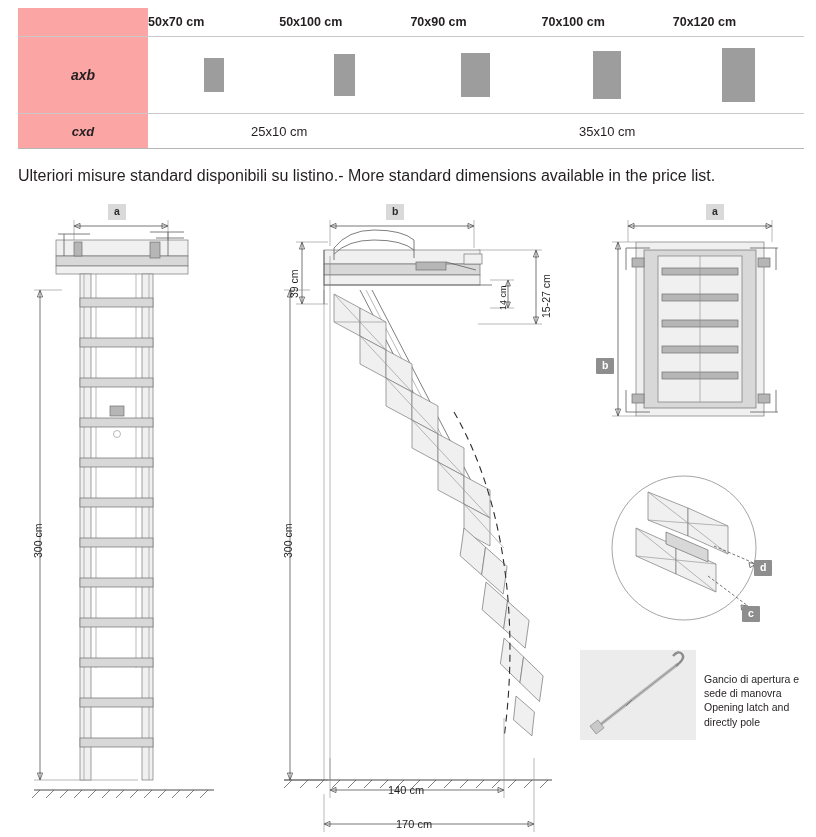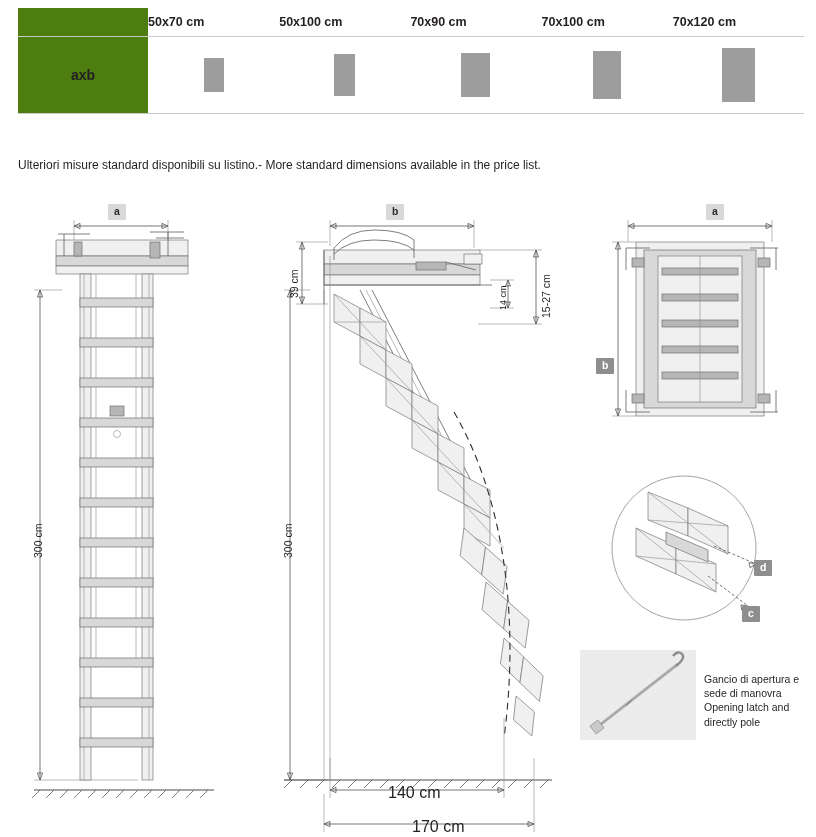--- a/index.html
+++ b/index.html
@@ -35,25 +35,26 @@
     text-align: left;
     font-size: 12.5px;
     font-weight: bold;
     color: #231f20;
     border-bottom: 1px solid #c9c9c9;
   }
   .hdr-row td.label-cell {
     border-bottom: 1px solid #c9c9c9;
   }
   .label-cell {
-    background: #4d7c0f;
+    background: #fca5a5;
     text-align: center;
     font-weight: bold;
     font-size: 14px;
     width: 130px;
+    font-style: italic;
   }
   .axb-row td {
     height: 76px;
     border-bottom: 1px solid #c9c9c9;
     text-align: center;
   }
   .cxd-row td {
     height: 34px;
     text-align: center;
     font-size: 13px;
@@ -73,40 +74,40 @@
   .sw1 { width: 20px; height: 34px; }
   .sw2 { width: 21px; height: 42px; }
   .sw3 { width: 29px; height: 44px; }
   .sw4 { width: 28px; height: 48px; }
   .sw5 { width: 33px; height: 54px; }
 
   
   .notes {
     position: absolute;
     left: 18px;
-    top: 156px;
+    top: 164px;
     width: 780px;
-    font-size: 12px;
+    font-size: 16px;
     line-height: 1.55;
     color: #231f20;
   }
 
   
   .drawings {
     position: absolute;
     left: 0;
     top: 198px;
     width: 816px;
     height: 639px;
   }
   .panel { position: absolute; }
 
   .dimlabel {
     position: absolute;
-    font-size: 16px;
+    font-size: 11px;
     color: #231f20;
     white-space: nowrap;
   }
   .vlabel {
     position: absolute;
     font-size: 10.5px;
     color: #231f20;
     white-space: nowrap;
     transform: rotate(-90deg);
     transform-origin: left top;
@@ -160,20 +161,25 @@
     <td class="vdots">70x120 cm</td>
   </tr>
   <tr class="axb-row">
     <td class="label-cell">axb</td>
     <td class="vdots"><span class="swatch sw1"></span></td>
     <td class="vdots"><span class="swatch sw2"></span></td>
     <td class="vdots-strong"><span class="swatch sw3"></span></td>
     <td class="vdots"><span class="swatch sw4"></span></td>
     <td class="vdots"><span class="swatch sw5"></span></td>
   </tr>
+  <tr class="cxd-row">
+    <td class="label-cell">cxd</td>
+    <td class="vdots" colspan="2">25x10 cm</td>
+    <td class="vdots-strong" colspan="3">35x10 cm</td>
+  </tr>
 </tbody>
   </table>
 
 <div class="notes">
   <div>Ulteriori misure standard disponibili su listino.- More standard dimensions available in the price list.</div>
 </div>
 
 <div class="drawings">
 
   <div class="panel" style="left:18px; top:0; width:250px; height:620px;">
@@ -250,21 +256,21 @@
     </svg>
   </div>
 
   <div class="panel" style="left:268px; top:0; width:300px; height:639px;">
     <div class="tag" style="left:118px; top:6px;">b</div>
     <div class="vlabel" style="left:20px; top:100px;">39 cm</div>
     <div class="vlabel" style="left:14px; top:360px;">300 cm</div>
     <div class="vlabel" style="left:230px; top:112px; font-size:9px;">14 cm</div>
     <div class="vlabel" style="left:272px; top:120px;">15-27 cm</div>
     <div class="dimlabel" style="left:120px; top:586px;">140 cm</div>
-    <div class="dimlabel" style="left:144px; top:620px;">170 cm</div>
+    <div class="dimlabel" style="left:128px; top:620px;">170 cm</div>
 
     <svg width="300" height="639" viewBox="0 0 300 639">
 
       <line class="ln-dim" x1="62" y1="28" x2="206" y2="28"></line>
       <path class="ln-dim" d="M62,28 l6,-2.6 v5.2 z" fill="#3d3d3d"></path>
       <path class="ln-dim" d="M206,28 l-6,-2.6 v5.2 z" fill="#3d3d3d"></path>
       <line class="ln-thin" x1="62" y1="22" x2="62" y2="48"></line>
       <line class="ln-thin" x1="206" y1="22" x2="206" y2="50"></line>
 
       <line class="ln-dim" x1="34" y1="44" x2="34" y2="106"></line>

